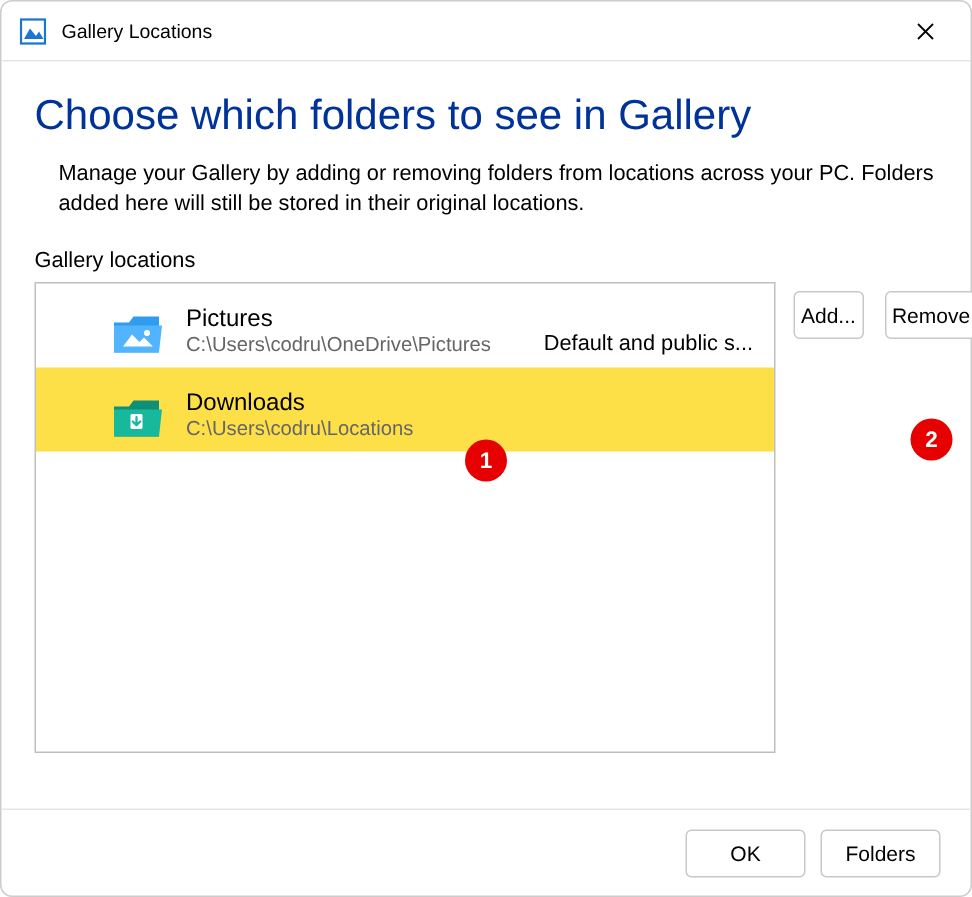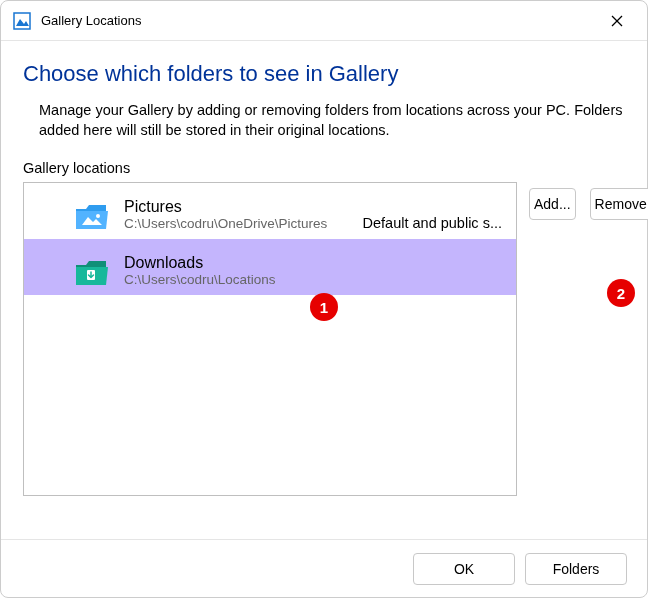--- a/index.html
+++ b/index.html
@@ -48,21 +48,21 @@
   }
   .content {
     flex: 1;
     padding: 16px 22px 0 22px;
     display: flex;
     flex-direction: column;
     min-height: 0;
   }
   .heading {
     color: #003399;
-    font-size: 22px;
+    font-size: 28px;
     font-weight: 400;
     margin: 4px 0 14px 0;
   }
   .subtext {
     font-size: 14.5px;
     color: #000;
     line-height: 1.35;
     margin: 0 0 20px 16px;
   }
   .section-label {
@@ -85,21 +85,21 @@
   }
   .list-item {
     display: flex;
     align-items: flex-end;
     padding: 8px 14px 8px 50px;
     min-height: 56px;
     position: relative;
     cursor: pointer;
   }
   .list-item.selected {
-    background: #c4b5fd;
+    background: #fde047;
   }
   .folder-icon {
     width: 34px;
     height: 28px;
     margin-right: 16px;
     flex-shrink: 0;
   }
   .item-text {
     flex: 1;
     min-width: 0;
@@ -144,21 +144,21 @@
   }
   .footer {
     height: 58px;
     border-top: 1px solid #e5e5e5;
     display: flex;
     justify-content: flex-end;
     align-items: center;
     gap: 10px;
     padding: 0 20px;
   }
-  .footer .btn { width: 102px; }
+  .footer .btn { width: 80px; }
   .annot {
     position: absolute;
     width: 28px;
     height: 28px;
     border-radius: 50%;
     background: #e60000;
     color: #fff;
     font-size: 15px;
     font-weight: 600;
     display: flex;

